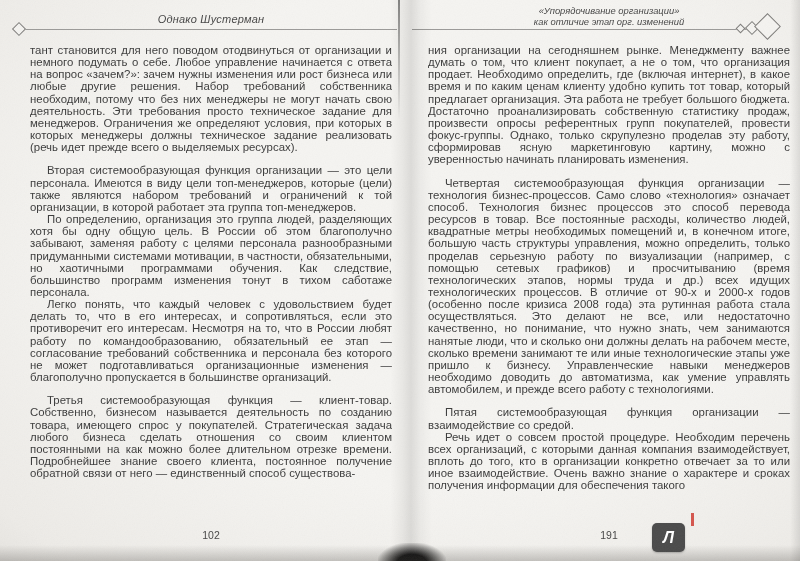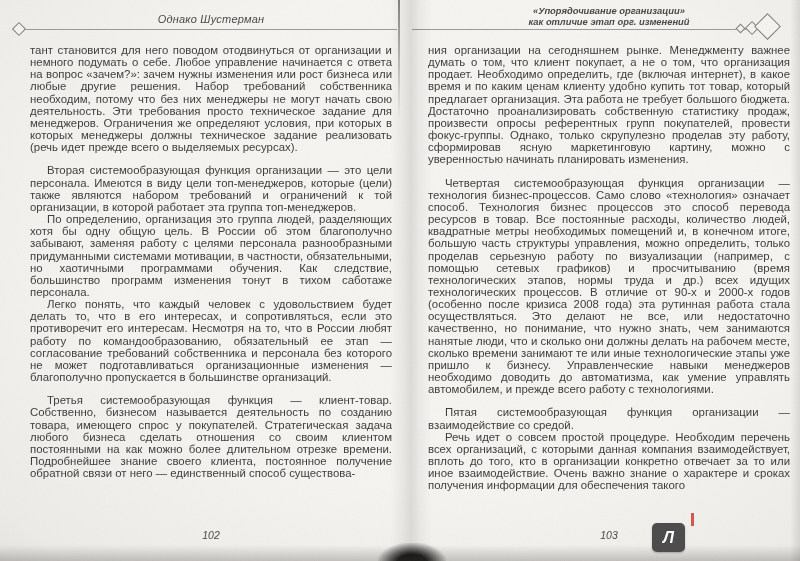--- a/index.html
+++ b/index.html
@@ -15,21 +15,21 @@
   
   .page{position:absolute;top:0;height:561px;}
   .left-page{left:30px;width:362px;}
   .right-page{left:428px;width:362px;}
 
   .running-header{
     position:absolute;left:0;right:0;text-align:center;
     font-style:italic;color:#474747;
   }
   .left-page .running-header{top:13px;font-size:11px;letter-spacing:.2px;}
-  .right-page .running-header{top:6px;font-size:9.4px;line-height:10.6px;font-weight:bold;}
+  .right-page .running-header{top:6px;font-size:9.4px;line-height:10.6px;}
 
   .rule{position:absolute;top:29px;height:1px;background:#9b9a98;}
   .left-page .rule{left:-10px;width:377px;}
   .right-page .rule{left:-16px;width:336px;}
 
   .diamond{
     position:absolute;border:1px solid #7d7c7a;background:#f4f3f0;
     transform:rotate(45deg);box-sizing:border-box;
   }
   
@@ -43,21 +43,21 @@
     position:absolute;top:44px;left:0;right:0;height:481px;overflow:hidden;
     font-size:11.4px;line-height:12.15px;color:#3b3b3b;
     text-align:justify;
   }
   .body-text p{margin:0;}
   .body-text p.indent{text-indent:17px;}
   .body-text p.gap{margin-top:11px;}
 
   .pagenum{
     position:absolute;top:529px;left:0;right:0;text-align:center;
-    font-style:italic;font-size:10.5px;color:#474747;
+    font-size:10.5px;color:#474747;
   }
 
   
   .gutter-shadow{
     position:absolute;left:390px;top:0;width:42px;height:561px;pointer-events:none;
     background:linear-gradient(90deg, rgba(0,0,0,0) 0%, rgba(0,0,0,0.05) 30%,
                rgba(0,0,0,0.10) 50%, rgba(0,0,0,0.04) 72%, rgba(0,0,0,0) 100%);
   }
   .gutter-line{
     position:absolute;left:398px;top:0;width:2px;height:120px;pointer-events:none;
@@ -119,21 +119,21 @@
     <div class="rule"></div>
     <div class="diamond d-r-small"></div>
     <div class="diamond d-r-medium"></div>
     <div class="diamond d-r-large"></div>
     <div class="body-text">
       <p class="noindent">ния организации на сегодняшнем рынке. Менеджменту важнее думать о том, что клиент покупает, а не о том, что организация продает. Необходимо определить, где (включая интернет), в какое время и по каким ценам клиенту удобно купить тот товар, который предлагает организация. Эта работа не требует большого бюджета. Достаточно проанализировать собственную статистику продаж, произвести опросы референтных групп покупателей, провести фокус-группы. Однако, только скрупулезно проделав эту работу, сформировав ясную маркетинговую картину, можно с уверенностью начинать планировать изменения.</p>
       <p class="indent gap">Четвертая системообразующая функция организации — технология бизнес-процессов. Само слово «технология» означает способ. Технология бизнес процессов это способ перевода ресурсов в товар. Все постоянные расходы, количество людей, квадратные метры необходимых помещений и, в конечном итоге, большую часть структуры управления, можно определить, только проделав серьезную работу по визуализации (например, с помощью сетевых графиков) и просчитыванию (время технологических этапов, нормы труда и др.) всех идущих технологических процессов. В отличие от 90-х и 2000-х годов (особенно после кризиса 2008 года) эта рутинная работа стала осуществляться. Это делают не все, или недостаточно качественно, но понимание, что нужно знать, чем занимаются нанятые люди, что и сколько они должны делать на рабочем месте, сколько времени занимают те или иные технологические этапы уже пришло к бизнесу. Управленческие навыки менеджеров необходимо доводить до автоматизма, как умение управлять автомобилем, и прежде всего работу с технологиями.</p>
       <p class="indent gap">Пятая системообразующая функция организации — взаимодействие со средой.</p>
       <p class="indent">Речь идет о совсем простой процедуре. Необходим перечень всех организаций, с которыми данная компания взаимодействует, вплоть до того, кто в организации конкретно отвечает за то или иное взаимодействие. Очень важно знание о характере и сроках получения информации для обеспечения такого</p>
     </div>
-    <div class="pagenum">103</div>
+    <div class="pagenum">191</div>
   </div>
 
   <div class="gutter-shadow"></div>
   <div class="gutter-line"></div>
   <div class="spine-wedge"></div>
   <div class="bottom-shadow"></div>
   <div class="right-edge-shadow"></div>
   <div class="red-artifact"></div>
 
   <div class="watermark" style="background: rgb(74, 74, 74);">

